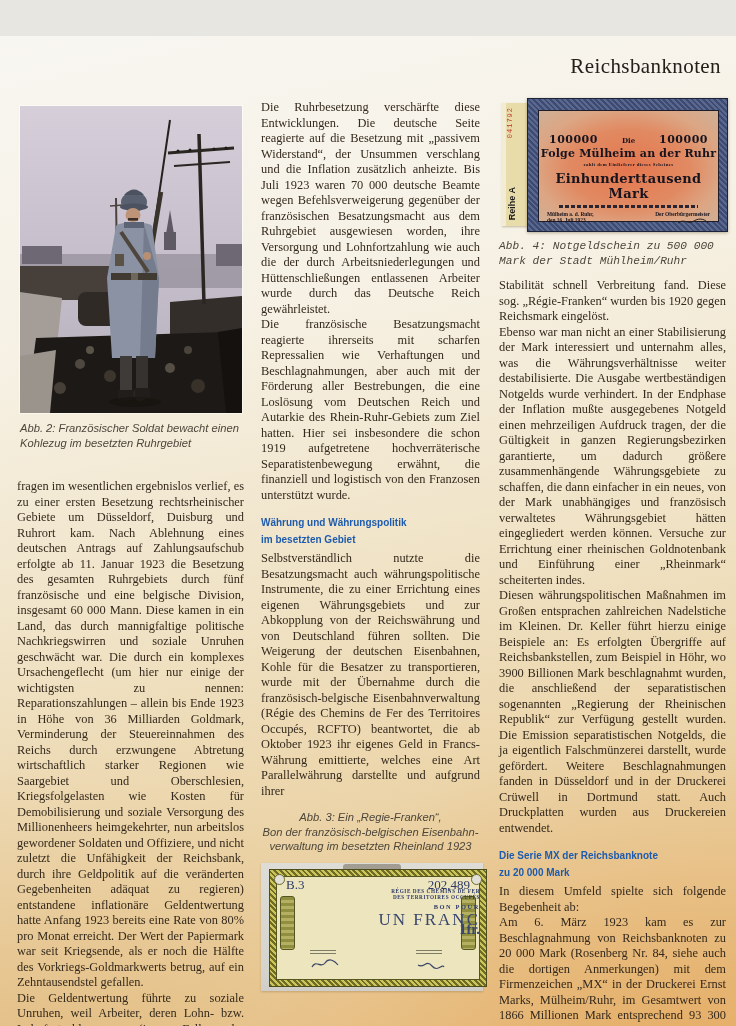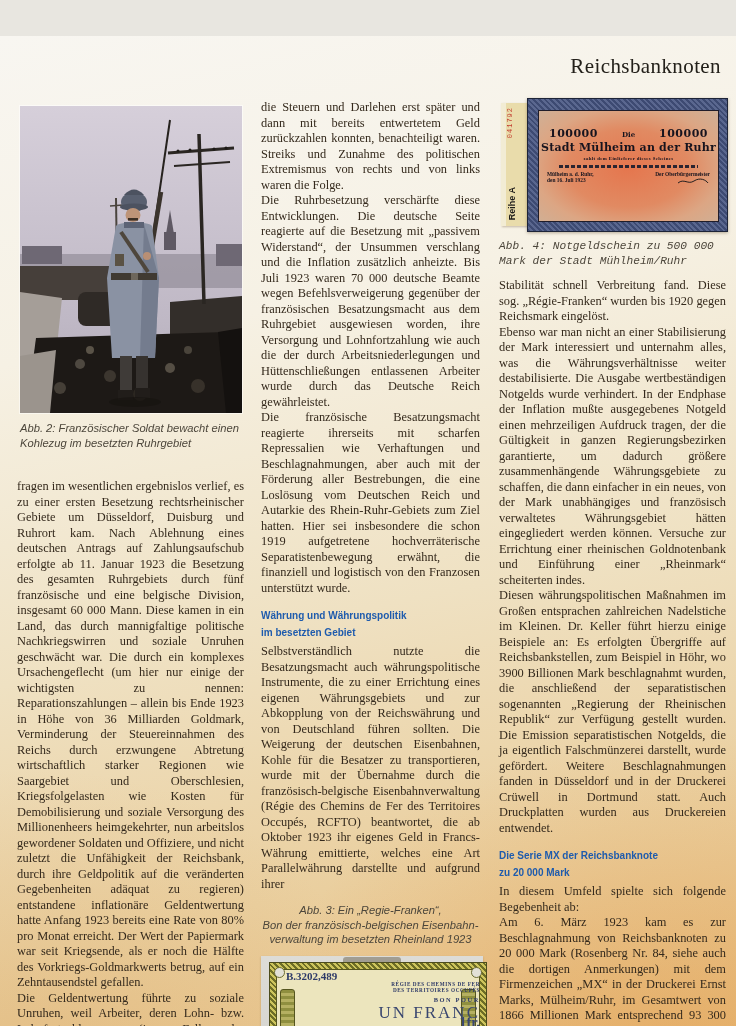--- a/index.html
+++ b/index.html
@@ -48,22 +48,22 @@
     background:#ece5bd;
     border:6px solid transparent;
     border-image:repeating-linear-gradient(45deg,#6d6d26 0 2px,#cdc45c 2px 4px) 6;
     box-shadow:0 0 0 1px #4c4c1d, inset 0 0 0 1px #55551f;}
   .fn-corner{position:absolute;width:9px;height:9px;border-radius:50%;
     background:#e2e0d6;border:1px solid #6a6a30;}
   .fn-medallion{position:absolute;top:20px;width:13px;height:52px;border-radius:3px;
     background:repeating-linear-gradient(to bottom,#8f8f3f 0 3px,#b5b061 3px 6px);
     border:1px solid #55551f;}
   .fn-text{position:absolute;left:0;right:0;text-align:right;color:#2e3a68;}
-  .fn-row{position:absolute;left:10px;right:10px;top:1px;display:flex;
-    font-size:11px;font-weight:bold;color:#2e3a68;}
+  .fn-row{position:absolute;left:10px;right:10px;top:1px;display:flex;justify-content:space-between;
+    font-size:13px;font-weight:normal;color:#2e3a68;}
   .fn-issuer{top:12px;font-size:5.2px;letter-spacing:.6px;line-height:6.5px;font-weight:bold;}
   .fn-bon{top:27px;font-size:6.4px;letter-spacing:1.6px;font-weight:bold;}
   .fn-value{top:34px;font-size:17px;letter-spacing:2px;color:#39466f;}
   .fn-fr{top:45px;font-size:14.5px;font-weight:bold;color:#39466f;}
   .fn-sig{position:absolute;bottom:6px;}
   .fn-sig-label{width:26px;height:5px;margin-bottom:1px;
     background:repeating-linear-gradient(to bottom,#7d7c64 0 1px,transparent 1px 3px);}
 
   
   .fig4{position:relative;width:227px;height:134px;margin-left:2px;}
@@ -74,21 +74,21 @@
     font-family:"Liberation Mono",monospace;font-size:7px;letter-spacing:1px;color:#c23b2e;}
   .f4-reihe{position:absolute;bottom:6px;left:6px;writing-mode:vertical-rl;transform:rotate(180deg);
     font-family:"Liberation Sans",sans-serif;font-size:9px;font-weight:bold;color:#1d1c1a;}
   .f4-note{position:absolute;left:26px;top:0;width:201px;height:134px;
     background:repeating-linear-gradient(45deg,#3d4a72 0 2px,#5a678f 2px 4px);
     border:1px solid #1d2438;box-shadow:0 1px 3px rgba(60,40,10,.35);padding:11px 10px;box-sizing:border-box;}
   .f4-inner{position:relative;width:100%;height:100%;border:1px solid #201d2a;text-align:center;
     color:#17141e;
     background:radial-gradient(ellipse at 50% 52%,#e5764e 0%,#e18a62 48%,#dca684 74%,#cfb096 100%);}
   .f4-denoms{display:flex;justify-content:space-between;align-items:baseline;
-    padding:16px 10px 0 10px;font-family:"DejaVu Serif",serif;font-weight:bold;}
+    padding:22px 10px 0 10px;font-family:"DejaVu Serif",serif;font-weight:bold;}
   .f4-denom{font-size:11px;letter-spacing:.5px;}
   .f4-die{font-size:7px;}
   .f4-city{font-family:"DejaVu Serif",serif;font-weight:bold;font-size:11px;margin-top:1px;letter-spacing:.2px;}
   .f4-promise{font-size:4.8px;font-weight:bold;letter-spacing:.4px;margin-top:2px;}
   .f4-words{font-family:"DejaVu Serif",serif;font-weight:bold;font-size:13px;margin-top:4px;letter-spacing:.3px;}
   .f4-rule{width:78%;height:3px;margin:4px auto 0 auto;
     background:repeating-linear-gradient(90deg,#2a2430 0 4px,transparent 4px 6px);}
   .f4-bottom{display:flex;justify-content:space-between;padding:3px 8px 0 8px;
     font-size:5.4px;font-weight:bold;text-align:left;}
   .f4-bottom .r{text-align:right;}
@@ -174,21 +174,20 @@
         <rect x="115" y="282" width="15" height="10" fill="#211d1a"></rect>
         <ellipse cx="115" cy="296" rx="26" ry="5" fill="#15120f" opacity="0.6"></ellipse>
       </svg>
     </div>
     <div class="caption cap2">Abb. 2: Französischer Soldat bewacht einen Kohlezug im besetzten Ruhrgebiet</div>
     <p class="body">fragen im wesentlichen ergebnislos verlief, es zu einer ersten Besetzung rechtsrheinischer Gebiete um Düsseldorf, Duisburg und Ruhrort kam. Nach Ablehnung eines deutschen Antrags auf Zahlungsaufschub erfolgte ab 11. Januar 1923 die Besetzung des gesamten Ruhrgebiets durch fünf französische und eine belgische Division, insgesamt 60&nbsp;000 Mann. Diese kamen in ein Land, das durch mannigfaltige politische Nachkriegswirren und soziale Unruhen geschwächt war. Die durch ein komplexes Ursachengeflecht (um hier nur einige der wichtigsten zu nennen: Reparationszahlungen – allein bis Ende 1923 in Höhe von 36 Milliarden Goldmark, Verminderung der Steuereinnahmen des Reichs durch erzwungene Abtretung wirtschaftlich starker Regionen wie Saargebiet und Oberschlesien, Kriegsfolgelasten wie Kosten für Demobilisierung und soziale Versorgung des Millionenheers heimgekehrter, nun arbeitslos gewordener Soldaten und Offiziere, und nicht zuletzt die Unfähigkeit der Reichsbank, durch ihre Geldpolitik auf die veränderten Gegebenheiten adäquat zu regieren) entstandene inflationäre Geldentwertung hatte Anfang 1923 bereits eine Rate von 80% pro Monat erreicht. Der Wert der Papiermark war seit Kriegsende, als er noch die Hälfte des Vorkriegs-Goldmarkwerts betrug, auf ein Zehntausendstel gefallen.</p>
     <p class="body">Die Geldentwertung führte zu soziale Unruhen, weil Arbeiter, deren Lohn- bzw. Lohnfortzahlungen (im Fall der Arbeitslosigkeit) mit der Inflation nicht Schritt hielten, gegenüber den Unternehmern,</p>
   </div>
 
   <div class="col col-mid">
-    <p class="body">die Steuern und Darlehen erst später und dann mit bereits entwertetem Geld zurückzahlen konnten, benachteiligt waren. Streiks und Zunahme des politischen Extremismus von rechts und von links waren die Folge.</p>
     <p class="body">Die Ruhrbesetzung verschärfte diese Entwicklungen. Die deutsche Seite reagierte auf die Besetzung mit „passivem Widerstand“, der Unsummen verschlang und die Inflation zusätzlich anheizte. Bis Juli 1923 waren 70&nbsp;000 deutsche Beamte wegen Befehlsverweigerung gegenüber der französischen Besatzungsmacht aus dem Ruhrgebiet ausgewiesen worden, ihre Versorgung und Lohnfortzahlung wie auch die der durch Arbeitsniederlegungen und Hüttenschließungen entlassenen Arbeiter wurde durch das Deutsche Reich gewährleistet.</p>
     <p class="body">Die französische Besatzungsmacht reagierte ihrerseits mit scharfen Repressalien wie Verhaftungen und Beschlagnahmungen, aber auch mit der Förderung aller Bestrebungen, die eine Loslösung vom Deutschen Reich und Autarkie des Rhein-Ruhr-Gebiets zum Ziel hatten. Hier sei insbesondere die schon 1919 aufgetretene hochverräterische Separatistenbewegung erwähnt, die finanziell und logistisch von den Franzosen unterstützt wurde.</p>
     <div class="heading">Währung und Währungspolitik
 im besetzten Gebiet</div>
     <p class="body">Selbstverständlich nutzte die Besatzungsmacht auch währungspolitische Instrumente, die zu einer Errichtung eines eigenen Währungsgebiets und zur Abkopplung von der Reichswährung und von Deutschland führen sollten. Die Weigerung der deutschen Eisenbahnen, Kohle für die Besatzer zu transportieren, wurde mit der Übernahme durch die französisch-belgische Eisenbahnverwaltung (Régie des Chemins de Fer des Territoires Occupés, RCFTO) beantwortet, die ab Oktober 1923 ihr eigenes Geld in Francs-Währung emittierte, welches eine Art Parallelwährung darstellte und aufgrund ihrer</p>
     <div class="caption prelines fig3-cap">Abb. 3: Ein „Regie-Franken“,
 Bon der französisch-belgischen Eisenbahn-
 verwaltung im besetzten Rheinland 1923</div>
 
     <div class="fig3">
@@ -233,22 +232,23 @@
         <div class="f4-serial">041792</div>
         <div class="f4-reihe">Reihe A</div>
       </div>
       <div class="f4-note">
         <div class="f4-inner">
           <div class="f4-denoms">
             <span class="f4-denom">100000</span>
             <span class="f4-die">Die</span>
             <span class="f4-denom">100000</span>
           </div>
-          <div class="f4-city">Stadt Mülheim an der Ruhr</div>
+          <div class="f4-city">Folge Mülheim an der Ruhr</div>
           <div class="f4-promise">zahlt dem Einlieferer dieses Scheines</div>
+          <div class="f4-words">Einhunderttausend Mark</div>
           <div class="f4-rule"></div>
           <div class="f4-bottom">
             <span>
               <span>Mülheim a. d. Ruhr,</span><br>
               <span>den 16. Juli 1923</span>
             </span>
             <span class="r">
               <span>Der Oberbürgermeister</span><br>
               <svg width="34" height="9">
                   <path d="M2,6 C8,1 12,8 18,4 S30,3 32,6" stroke="#241f1f" fill="none" stroke-width="1"></path>

